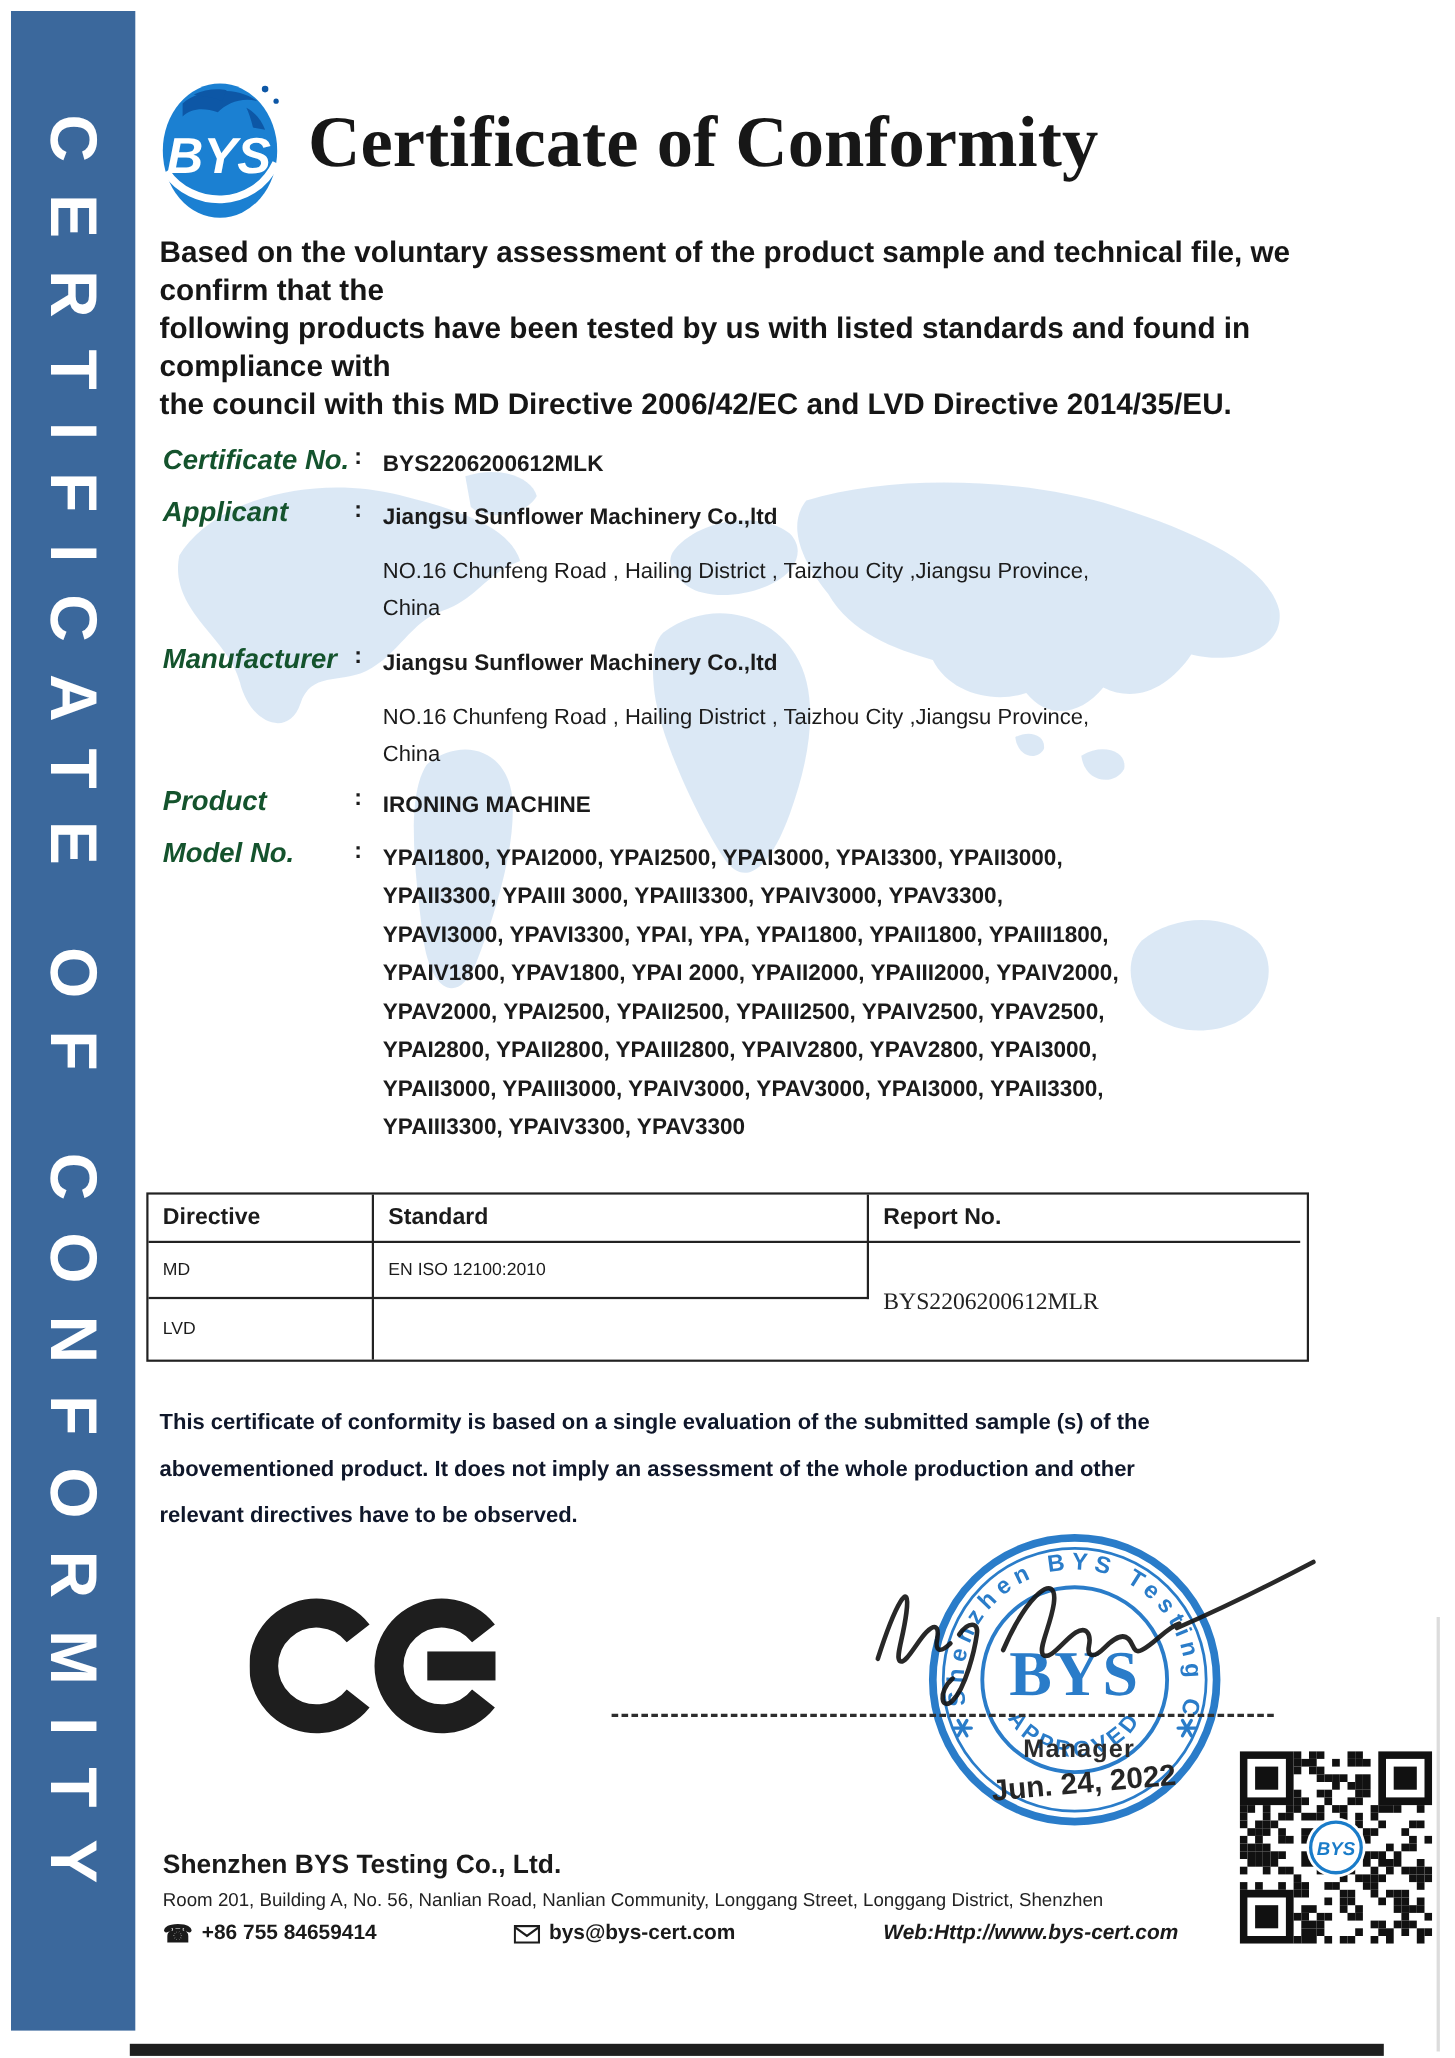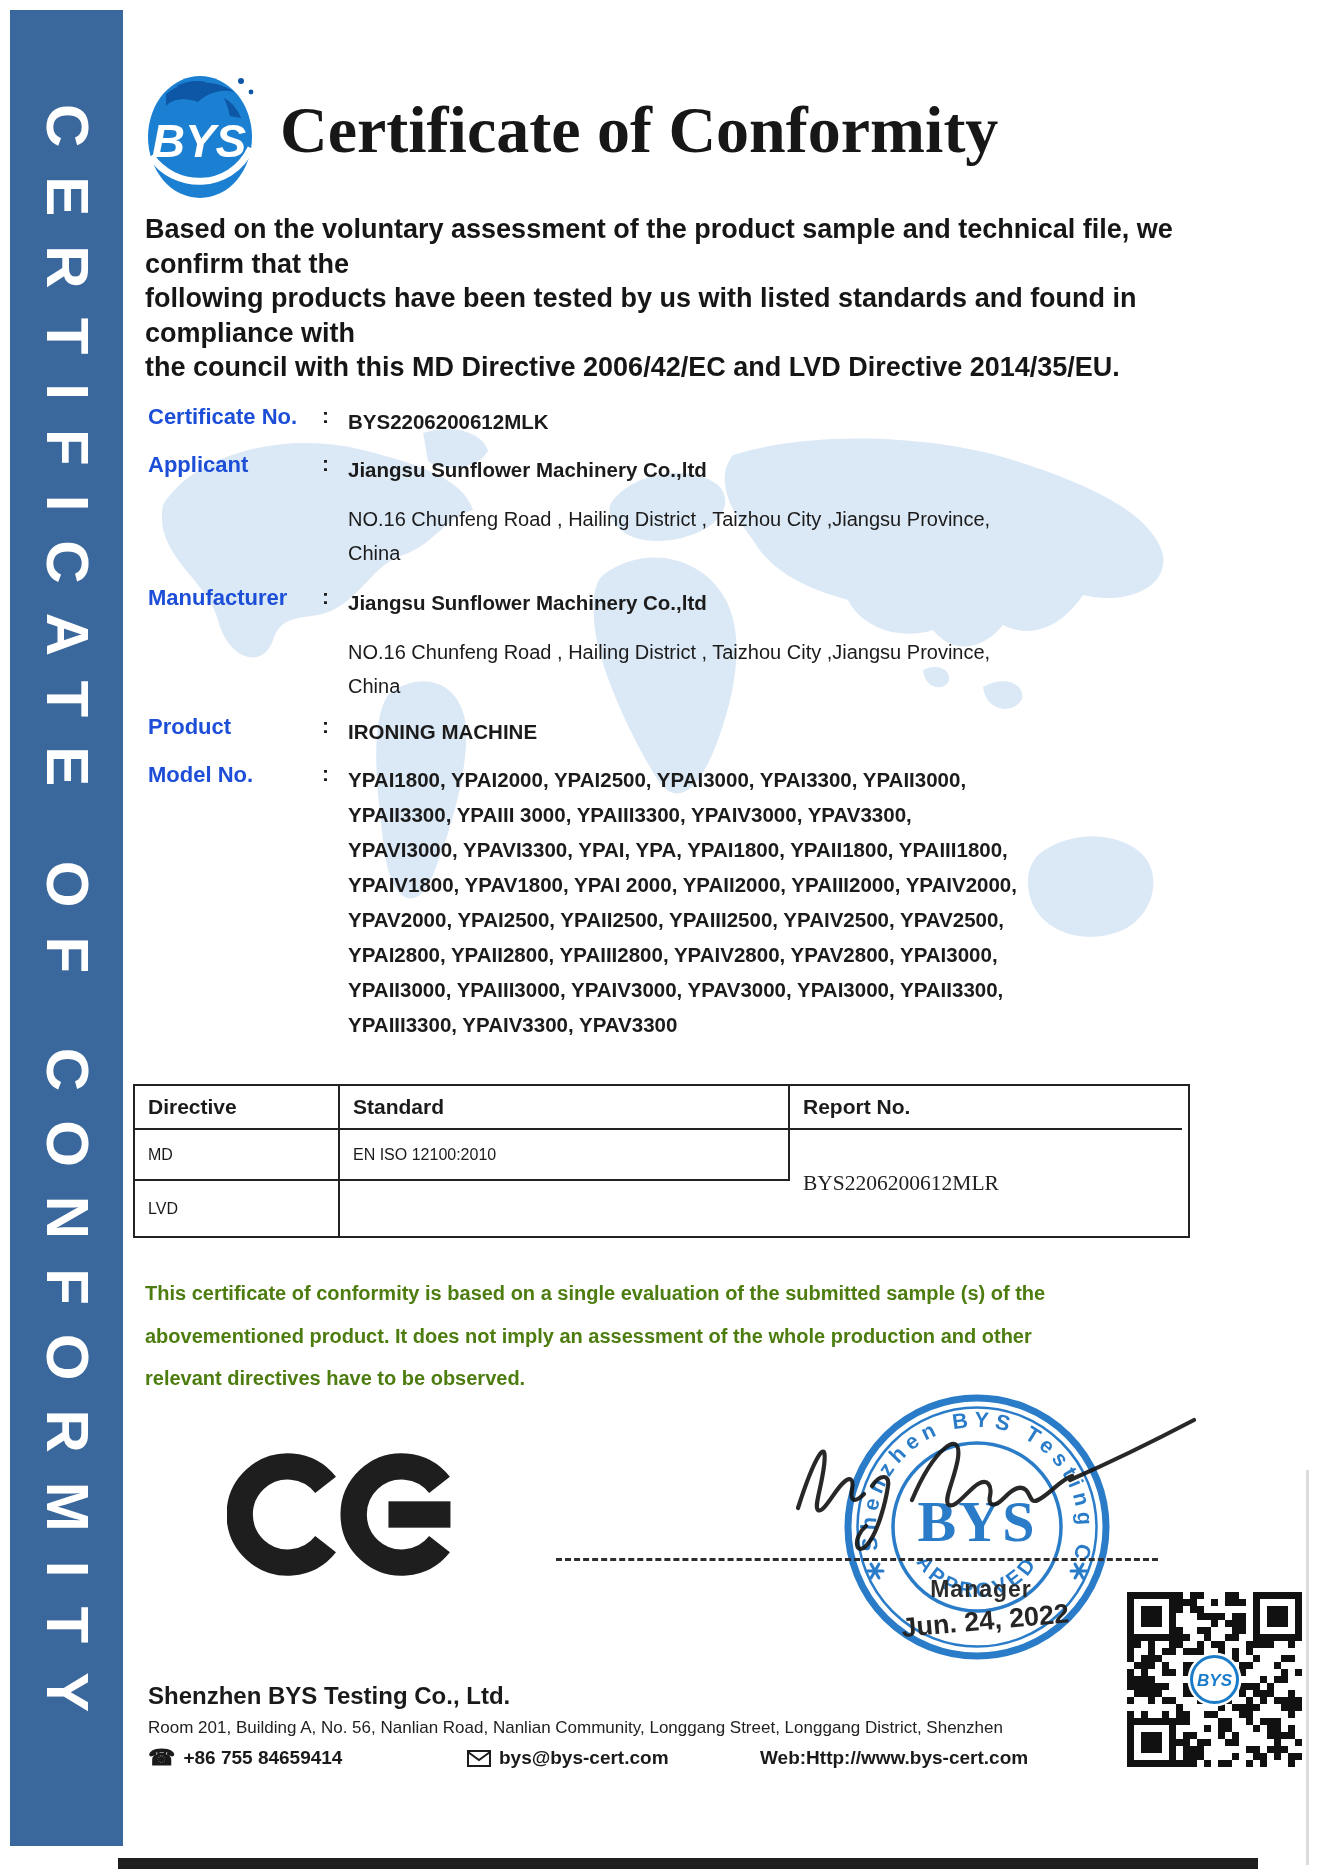--- a/index.html
+++ b/index.html
@@ -19,51 +19,51 @@
       font-size:66px;color:#171717;letter-spacing:0px;line-height:1.15;white-space:nowrap;}
 
   .intro{left:145px;top:212px;width:1045px;font-weight:bold;font-size:27px;
       line-height:34.5px;white-space:pre-line;color:#161616;}
 
   
   .map{left:133px;top:425px;opacity:.62;}
 
   
   .drow{position:absolute;left:148px;display:flex;align-items:flex-start;}
-  .dlabel{width:174px;font-weight:bold;font-size:22px;color:#1d4ed8;}
+  .dlabel{width:174px;font-weight:bold;font-size:25px;color:#14532d;font-style:italic;}
   .dcolon{width:26px;font-weight:bold;font-size:21px;}
   .dvalue{font-weight:bold;font-size:20.5px;white-space:pre-line;max-width:800px;line-height:35px;}
   .daddress{position:absolute;left:348px;font-size:20px;line-height:34px;white-space:pre-line;max-width:780px;}
 
   
   .ctable{left:133px;top:1084px;width:1057px;border:2.5px solid #222;box-sizing:border-box;
       display:grid;grid-template-columns:205px 450px 392px;grid-template-rows:44px 51px 55px;background:transparent;}
   .tc{border-right:2px solid #222;border-bottom:2px solid #222;display:flex;align-items:center;
       padding-left:13px;font-size:16px;box-sizing:border-box;background:transparent;}
   .tc.hdr{font-weight:bold;font-size:21px;}
   .tc.lastcol{border-right:none;}
   .tc.lastrow{border-bottom:none;}
   .tc.report{grid-column:3;grid-row:2 / span 2;border-right:none;border-bottom:none;
       font-family:"Liberation Serif",serif;font-size:21.5px;color:#222;}
 
   .disclaimer{left:145px;top:1272px;width:1055px;font-weight:bold;font-size:20px;
-      line-height:42.5px;white-space:pre-line;color:#4d7c0f;}
+      line-height:42.5px;white-space:pre-line;color:#0f172a;}
 
   .ce{left:227px;top:1437px;}
   .stamp{left:762px;top:1380px;z-index:5;}
   .sig-line{left:556px;top:1558px;width:602px;border-top:3.5px dashed #2e2e2e;z-index:6;}
   .qr{left:1127px;top:1592px;width:175px;height:175px;}
 
   
   .f-company{left:148px;top:1682px;font-weight:bold;font-size:24px;color:#1a1a1a;}
   .f-address{left:148px;top:1718px;font-size:17px;color:#222;}
   .f-contact{top:1747px;font-weight:bold;font-size:19px;color:#1a1a1a;display:flex;align-items:center;gap:8px;}
   .f-phone{left:148px;}
   .f-email{left:467px;}
-  .f-web{left:760px;}
+  .f-web{left:803px;font-style:italic;}
   .phone-glyph{font-size:22px;line-height:1;}
 
   .scan-strip{left:118px;top:1858px;width:1140px;height:11px;background:#1f1f1f;}
   .scan-line{left:1306px;top:1470px;width:3px;height:395px;background:#c9c9c9;opacity:.65;}
 </style>
 </head>
 <body>
 
 <div class="page">
 

